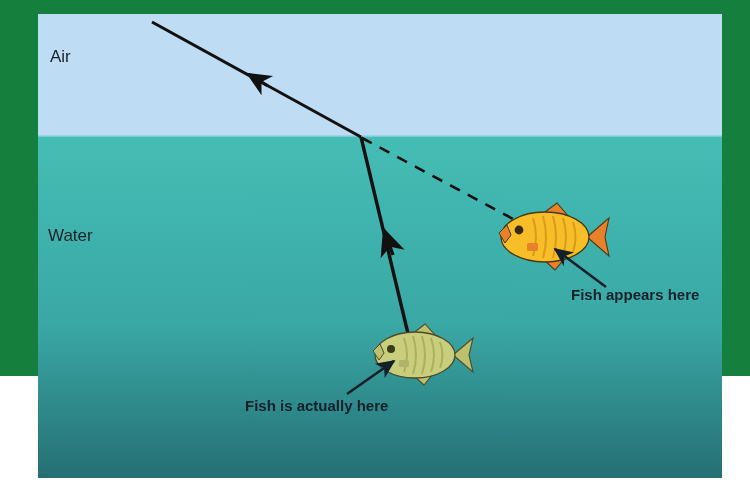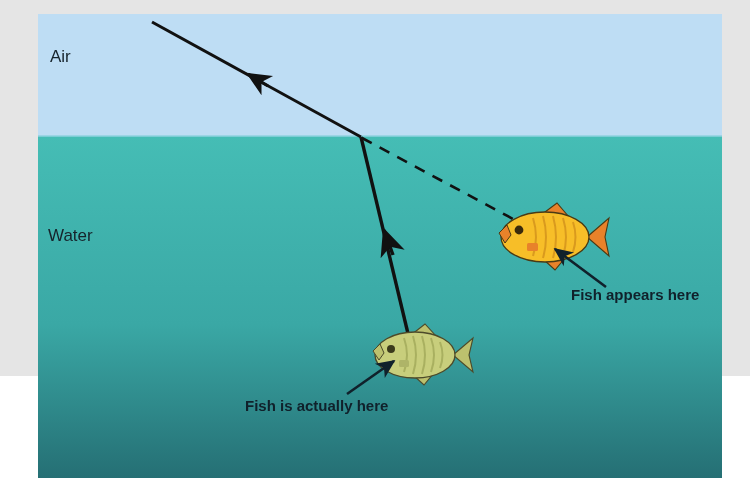--- a/index.html
+++ b/index.html
@@ -10,21 +10,21 @@
   body {
     width: 750px;
     height: 500px;
     font-family: "Liberation Sans", sans-serif;
     overflow: hidden;
   }
   #stage {
     position: relative;
     width: 750px;
     height: 376px;
-    background: #e5e5e5;
+    background: #15803d;
   }
   #diagram {
     position: absolute;
     left: 0;
     top: 0;
     width: 750px;
     height: 500px;
   }
   .medium-label {
     font-family: "Liberation Sans", sans-serif;

